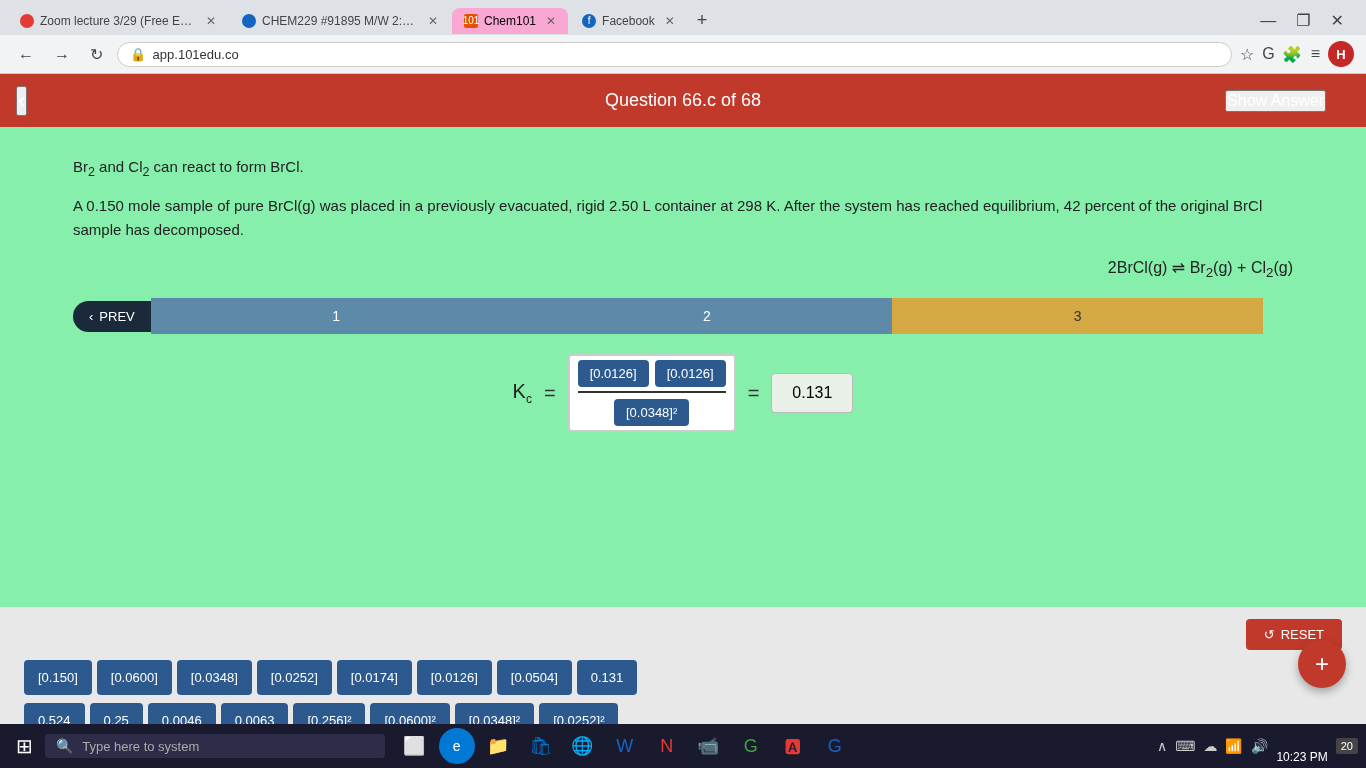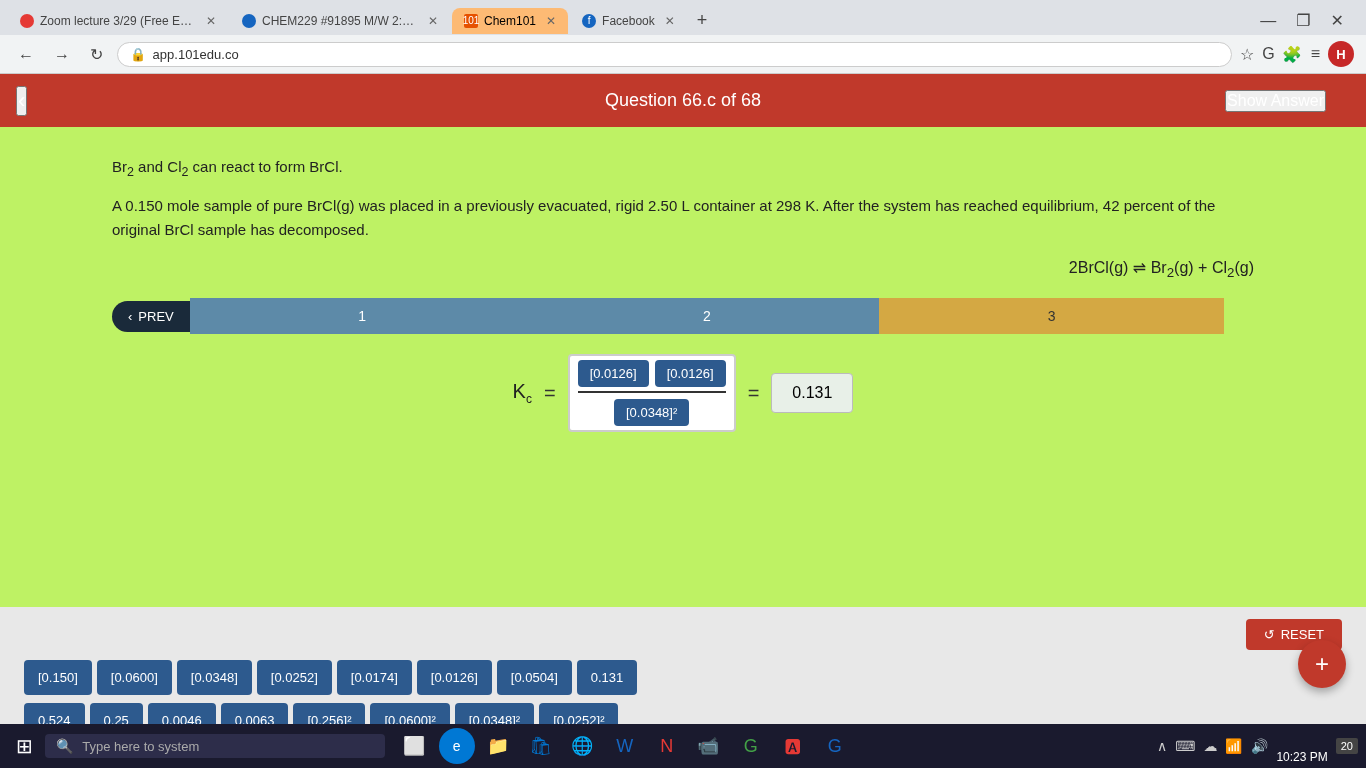--- a/index.html
+++ b/index.html
@@ -2,21 +2,21 @@
 <html><head>
   <meta charset="utf-8">
   <style>
     * { box-sizing: border-box; margin: 0; padding: 0; }
     body { font-family: Arial, sans-serif; background: #f0f0f0; width: 1366px; height: 768px; overflow: hidden; }
 
     
     .browser-chrome { background: #f1f3f4; border-bottom: 1px solid #ccc; }
     .tab-bar { display: flex; align-items: center; padding: 6px 8px 0; background: #dee1e6; gap: 2px; }
     .tab { display: flex; align-items: center; padding: 6px 12px; border-radius: 8px 8px 0 0; font-size: 12px; max-width: 220px; gap: 6px; cursor: pointer; background: #dee1e6; color: #444; }
-    .tab.active { background: #fdba74; color: #000; }
+    .tab.active { background: #f9a8d4; color: #000; }
     .tab-icon { width: 14px; height: 14px; border-radius: 50%; flex-shrink: 0; }
     .tab-label { white-space: nowrap; overflow: hidden; text-overflow: ellipsis; flex: 1; }
     .tab-close { color: #666; font-size: 12px; margin-left: 4px; }
     .tab-new { background: none; border: none; font-size: 18px; color: #444; cursor: pointer; padding: 4px 8px; }
     .window-controls { display: flex; align-items: center; gap: 8px; margin-left: auto; padding-right: 8px; }
     .win-btn { background: none; border: none; font-size: 16px; cursor: pointer; color: #444; padding: 2px 6px; }
 
     .address-bar-row { display: flex; align-items: center; padding: 6px 12px; background: #f1f3f4; gap: 8px; }
     .nav-btn { background: none; border: none; font-size: 16px; cursor: pointer; color: #444; padding: 2px 6px; }
     .address-bar { display: flex; align-items: center; flex: 1; background: #fff; border: 1px solid #ccc; border-radius: 20px; padding: 4px 12px; font-size: 13px; }
@@ -26,21 +26,21 @@
     .toolbar-icon { font-size: 16px; color: #444; cursor: pointer; }
     .avatar { width: 26px; height: 26px; border-radius: 50%; background: #c62828; color: white; display: flex; align-items: center; justify-content: center; font-size: 13px; font-weight: bold; }
 
     
     .app-header { background: #c0392b; color: white; display: flex; align-items: center; justify-content: center; padding: 16px 24px; position: relative; }
     .app-header-back { position: absolute; left: 16px; font-size: 22px; cursor: pointer; color: white; }
     .app-header-title { font-size: 18px; font-weight: 500; }
     .app-header-show { position: absolute; right: 40px; font-size: 16px; font-weight: 500; cursor: pointer; color: white; }
 
     
-    .content-area { background: #bef264; padding: 28px 112px 16px; min-height: 480px; }
+    .content-area { background: #86efac; padding: 28px 73px 16px; min-height: 480px; }
     .question-text { font-size: 15px; color: #222; line-height: 1.6; margin-bottom: 12px; }
     .equation-center { text-align: right; font-size: 16px; margin: 16px 0; color: #222; }
 
     
     .progress-container { margin: 18px 0 16px; display: flex; align-items: center; gap: 0; }
     .prev-btn { background: #1a2a3a; color: white; border: none; padding: 8px 16px; border-radius: 20px 0 0 20px; cursor: pointer; font-size: 13px; display: flex; align-items: center; gap: 6px; }
     .progress-bar { flex: 1; height: 36px; background: #2d3e50; display: flex; border-radius: 0; overflow: hidden; }
     .prog-seg { flex: 1; display: flex; align-items: center; justify-content: center; font-size: 14px; color: white; }
     .prog-seg.done { background: #5d8aa8; }
     .prog-seg.active { background: #d4a843; color: #333; }

